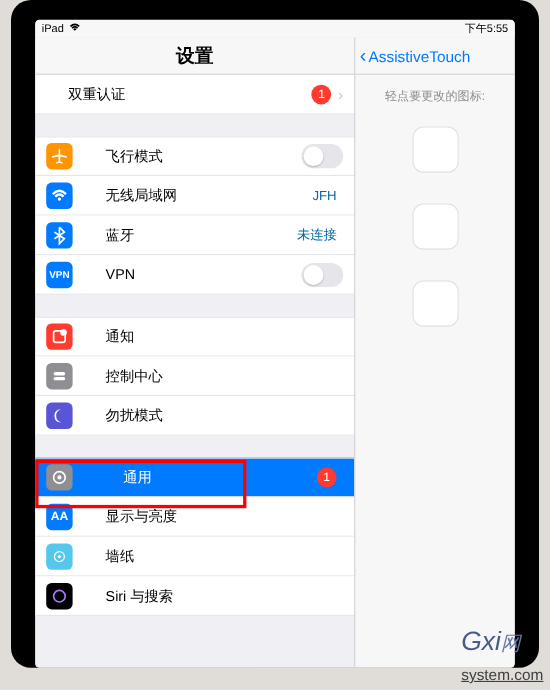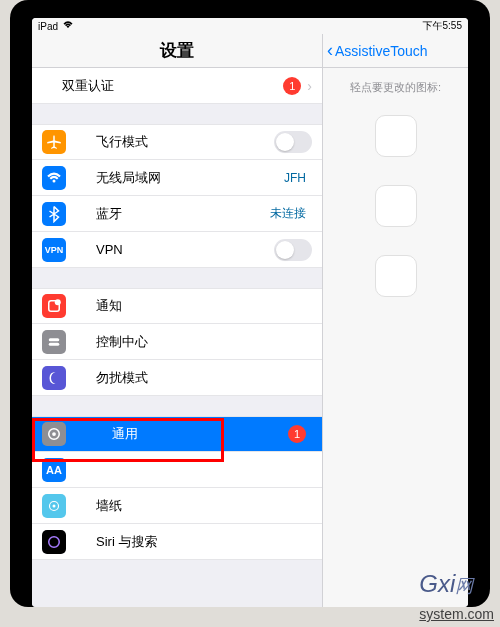--- a/index.html
+++ b/index.html
@@ -144,20 +144,21 @@
                   <circle cx="12" cy="12" r="7" fill="none" stroke="#fff" stroke-width="2"></circle>
                   <circle cx="12" cy="12" r="2.5" fill="#fff"></circle>
                 </svg>
             </span>
             <span class="label">通用</span>
             <span class="badge">1</span>
           </div>
 
           <div class="row">
             <span class="icon aa">AA</span>
+            <span class="label">显示与亮度</span>
           </div>
 
           <div class="row">
             <span class="icon wall">
               <svg viewBox="0 0 24 24">
                   <circle cx="12" cy="12" r="6" fill="none" stroke="#fff" stroke-width="1.5"></circle>
                   <circle cx="12" cy="12" r="2" fill="#fff"></circle>
                 </svg>
             </span>
             <span class="label">墙纸</span>

